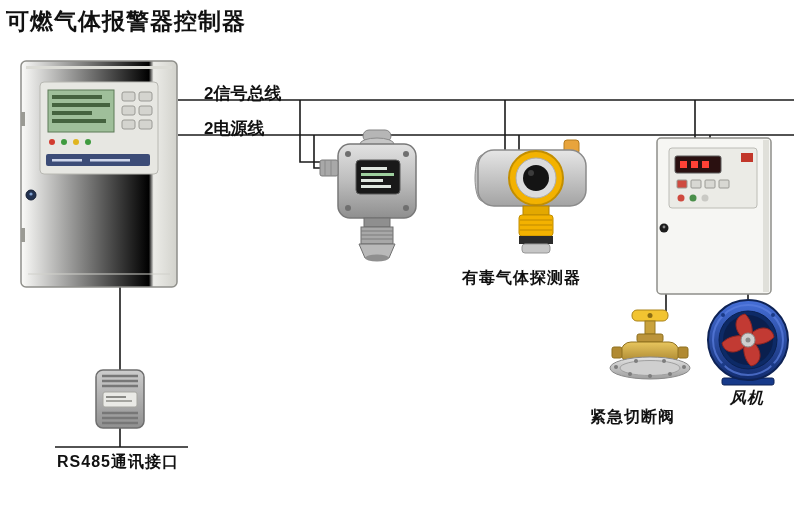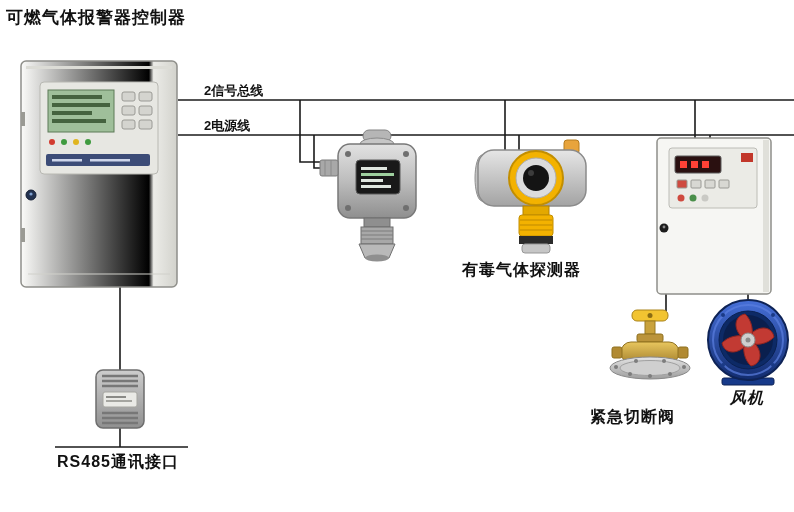--- a/index.html
+++ b/index.html
@@ -5,23 +5,23 @@
   html,body{margin:0;padding:0;background:#fff;}
   .stage{
     position:relative;width:794px;height:512px;background:#ffffff;overflow:hidden;
     font-family:"Liberation Sans","DejaVu Sans",sans-serif;
   }
   .abs{position:absolute;}
   .label{
     position:absolute;font-weight:bold;color:#111;white-space:nowrap;
     font-family:"Liberation Sans","DejaVu Sans",sans-serif;
   }
-  .label.title{font-size:17px;letter-spacing:1px;}
+  .label.title{font-size:23px;letter-spacing:1px;}
   .label.device{font-size:16px;letter-spacing:1px;}
-  .label.wire{font-size:13px;}
+  .label.wire{font-size:17px;}
   svg{display:block;}
 </style>
 </head>
 <body>
 
 <div class="stage">
 
   <svg class="abs" style="left:0;top:0;" width="794" height="512" viewBox="0 0 794 512">
     <g stroke="#1a1a1a" stroke-width="1.6" fill="none">
       <path d="M178,100 H794"></path>
@@ -232,21 +232,21 @@
     <line x1="10" y1="55" x2="46" y2="55" stroke="#777" stroke-width="2.5"></line>
   </svg>
 
   <div class="label title" style="left:6px;top:6px;">可燃气体报警器控制器</div>
 
   <div class="label wire" style="left:204px;top:82px;">2信号总线</div>
 
   <div class="label wire" style="left:204px;top:117px;">2电源线</div>
 
 
-  <div class="label device" style="left:462px;top:260px;">有毒气体探测器</div>
+  <div class="label device" style="left:462px;top:268px;">有毒气体探测器</div>
 
   <div class="label device" style="left:590px;top:407px;">紧急切断阀</div>
 
   <div class="label device" style="left:730px;top:388px;font-style:italic;">风机</div>
 
   <div class="label device" style="left:57px;top:452px;">RS485通讯接口</div>
 
 </div>
 
 </body></html>

